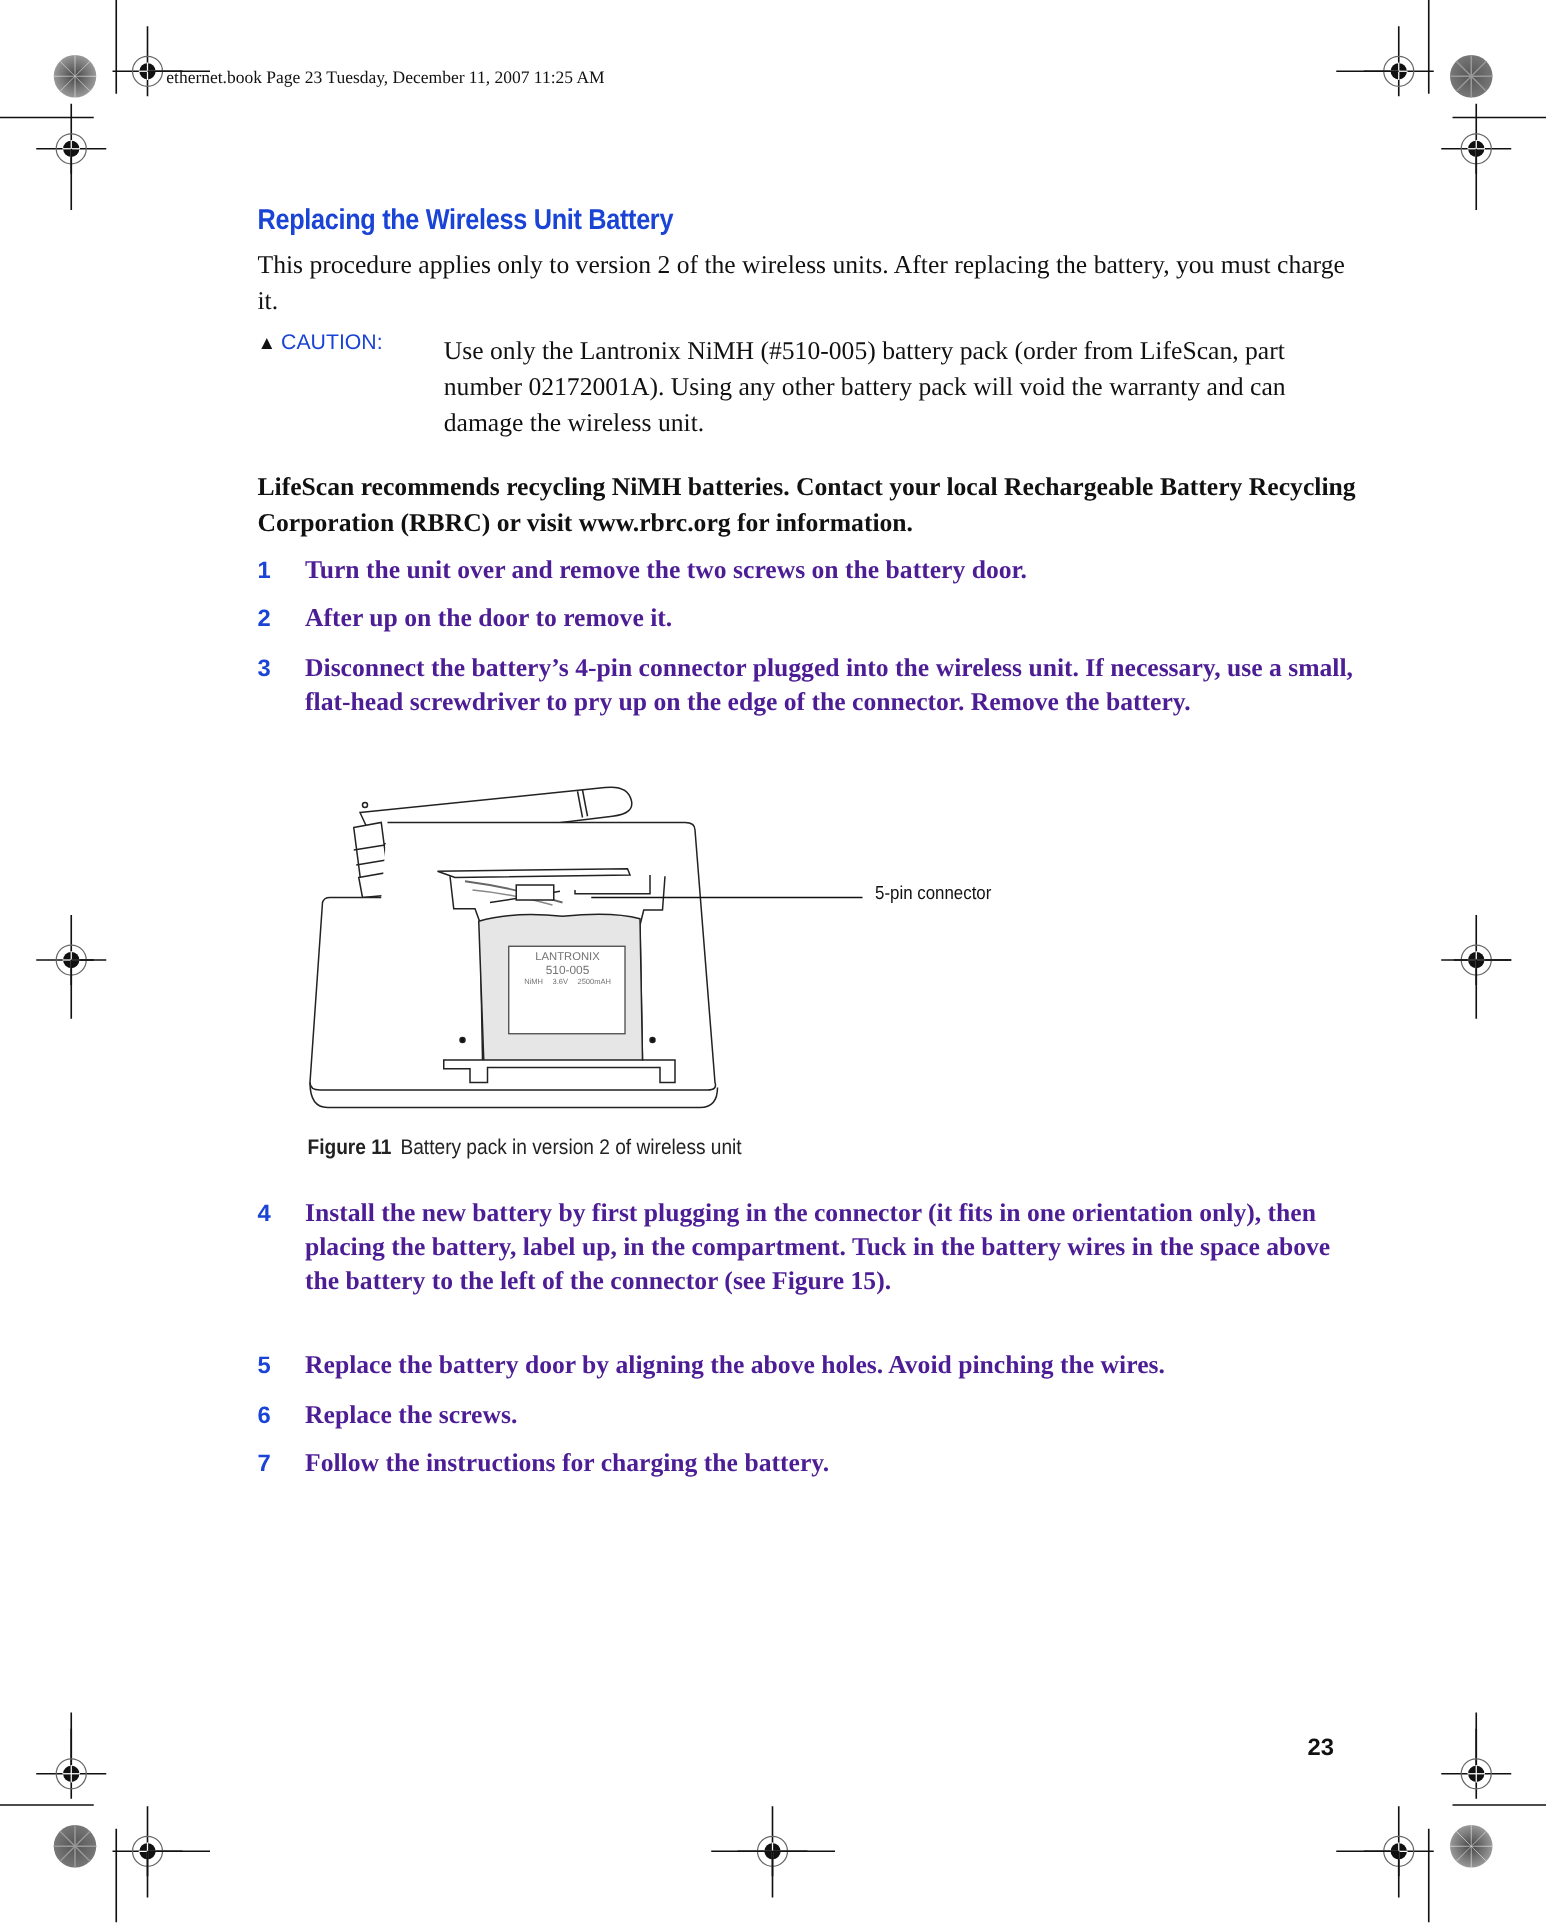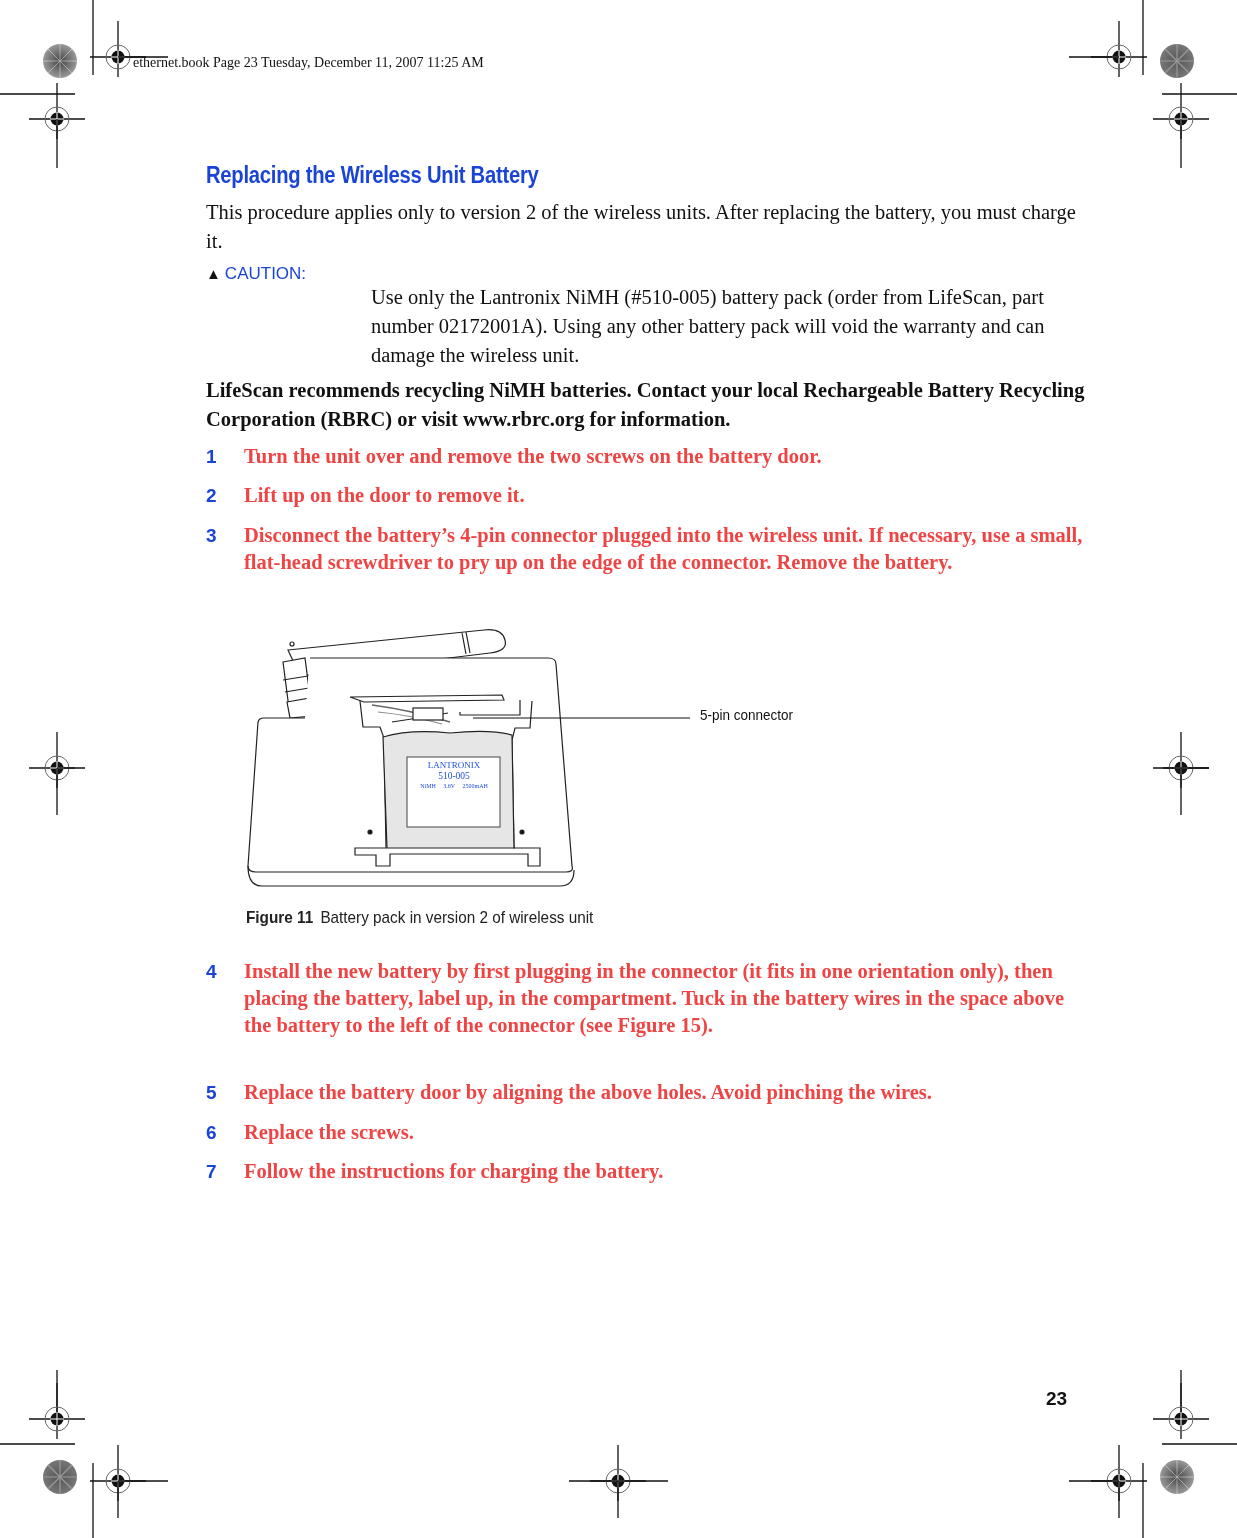--- a/index.html
+++ b/index.html
@@ -13,28 +13,28 @@
   .p1 { left: 206px; top: 198px; width: 880px; }
   .caution-label { left: 206px; top: 264px; font-family: "Liberation Sans", sans-serif; font-weight: normal; font-size: 17px;
                    color: #1a44d6; white-space: nowrap; }
   .caution-label .tri { color: #111; font-size: 15px; margin-right: 4px; }
   .caution-text { left: 355px; top: 267px; width: 720px; font-size: 20.5px; line-height: 29px; }
   .p2 { left: 206px; top: 376px; width: 880px; font-weight: bold; }
   .steps { left: 206px; width: 880px; }
   .step { position: absolute; left: 0; width: 880px; }
   .step .num { position: absolute; left: 0; top: 0; font-family: "Liberation Sans", sans-serif; font-weight: bold;
                color: #1a44d6; font-size: 19px; line-height: 28px; }
-  .step .txt { position: absolute; left: 38px; top: 0; width: 840px; font-weight: bold; font-size: 20.5px; line-height: 27px; color: #ef4444; }
+  .step .txt { position: absolute; left: 38px; top: 0; width: 840px; font-weight: bold; font-size: 20.5px; line-height: 27px; color: #4c1d95; }
   .fig-caption { left: 246px; top: 908px; font-family: "Liberation Sans", sans-serif; font-size: 17px; color: #222; white-space: nowrap;
                  transform: scaleX(0.9); transform-origin: left top; }
   .fig-caption b { font-weight: bold; margin-right: 8px; }
   .callout { left: 700px; top: 706px; font-family: "Liberation Sans", sans-serif; font-size: 15px; color: #111; white-space: nowrap;
              transform: scaleX(0.9); transform-origin: left top; }
   .page-num { left: 1046px; top: 1388px; font-family: "Liberation Sans", sans-serif; font-weight: bold; font-size: 19px; color: #111; }
-  .battery-label { left: 408px; top: 760px; width: 92px; text-align: center; font-family: Liberation Serif, serif; color: #1d4ed8; }
+  .battery-label { left: 408px; top: 760px; width: 92px; text-align: center; font-family: Liberation Sans, sans-serif; color: #737373; }
   .battery-label .l1 { font-size: 9px; line-height: 11px; }
   .battery-label .l2 { font-size: 9.5px; line-height: 11px; }
   .battery-label .l3 { font-size: 6px; line-height: 9px; word-spacing: 6px; }
   svg.marks { position: absolute; left: 0; top: 0; }
 </style>
 </head>
 <body>
 
 <svg class="marks" width="1237" height="1538" viewBox="0 0 1237 1538">
   <defs>
@@ -168,32 +168,32 @@
 
 <div class="abs slug">ethernet.book  Page 23  Tuesday, December 11, 2007  11:25 AM</div>
 
 <h1 class="abs heading" style="margin:0;">Replacing the Wireless Unit Battery</h1>
 
 <p class="abs body-text p1" style="margin:0;">This procedure applies only to version 2 of the wireless units. After replacing the battery, you must charge it.</p>
 
 <div class="abs caution-label">
   <span class="tri">▲</span><span>CAUTION:</span>
 </div>
-<p class="abs caution-text" style="margin:16px;">Use only the Lantronix NiMH (#510-005) battery pack (order from LifeScan, part number 02172001A). Using any other battery pack will void the warranty and can damage the wireless unit.</p>
+<p class="abs caution-text" style="margin:0;">Use only the Lantronix NiMH (#510-005) battery pack (order from LifeScan, part number 02172001A). Using any other battery pack will void the warranty and can damage the wireless unit.</p>
 
 <p class="abs body-text p2" style="margin:0;">LifeScan recommends recycling NiMH batteries. Contact your local Rechargeable Battery Recycling Corporation (RBRC) or visit www.rbrc.org for information.</p>
 
 <div class="abs steps" style="top:0;">
   <div class="step" style="top:443px;">
     <span class="num">1</span>
     <span class="txt">Turn the unit over and remove the two screws on the battery door.</span>
   </div>
   <div class="step" style="top:482px;">
     <span class="num">2</span>
-    <span class="txt">Lift up on the door to remove it.</span>
+    <span class="txt">After up on the door to remove it.</span>
   </div>
   <div class="step" style="top:522px;">
     <span class="num">3</span>
     <span class="txt">Disconnect the battery’s 4-pin connector plugged into the wireless unit. If necessary, use a small, flat-head screwdriver to pry up on the edge of the connector. Remove the battery.</span>
   </div>
   <div class="step" style="top:958px;">
     <span class="num">4</span>
     <span class="txt">Install the new battery by first plugging in the connector (it fits in one orientation only), then placing the battery, label up, in the compartment. Tuck in the battery wires in the space above the battery to the left of the connector (see Figure 15).</span>
   </div>
   <div class="step" style="top:1079px;">

